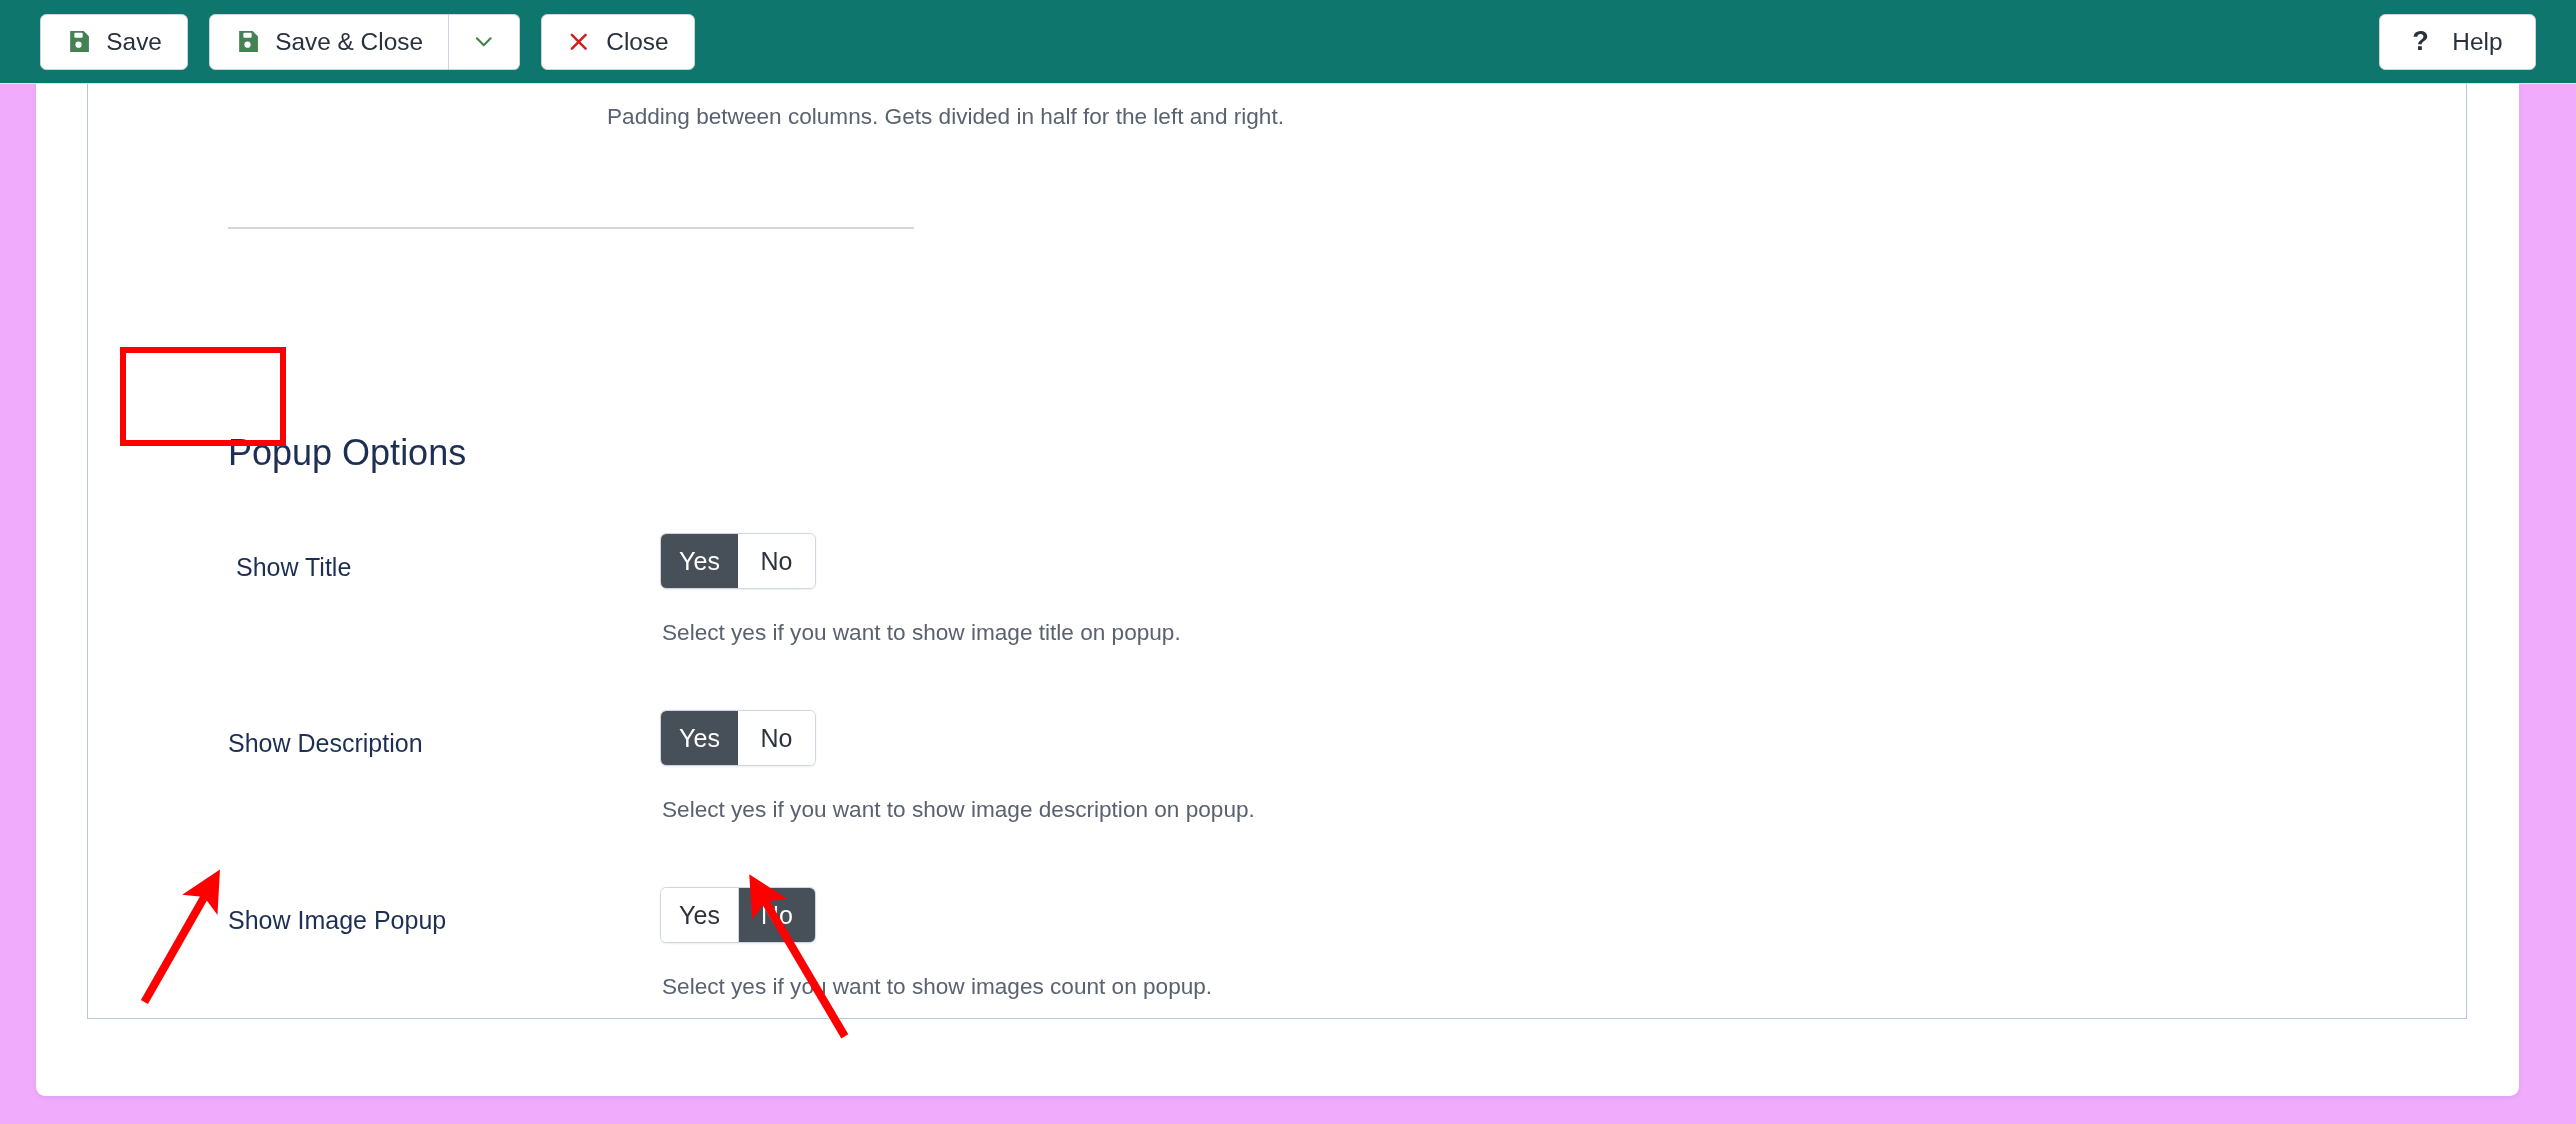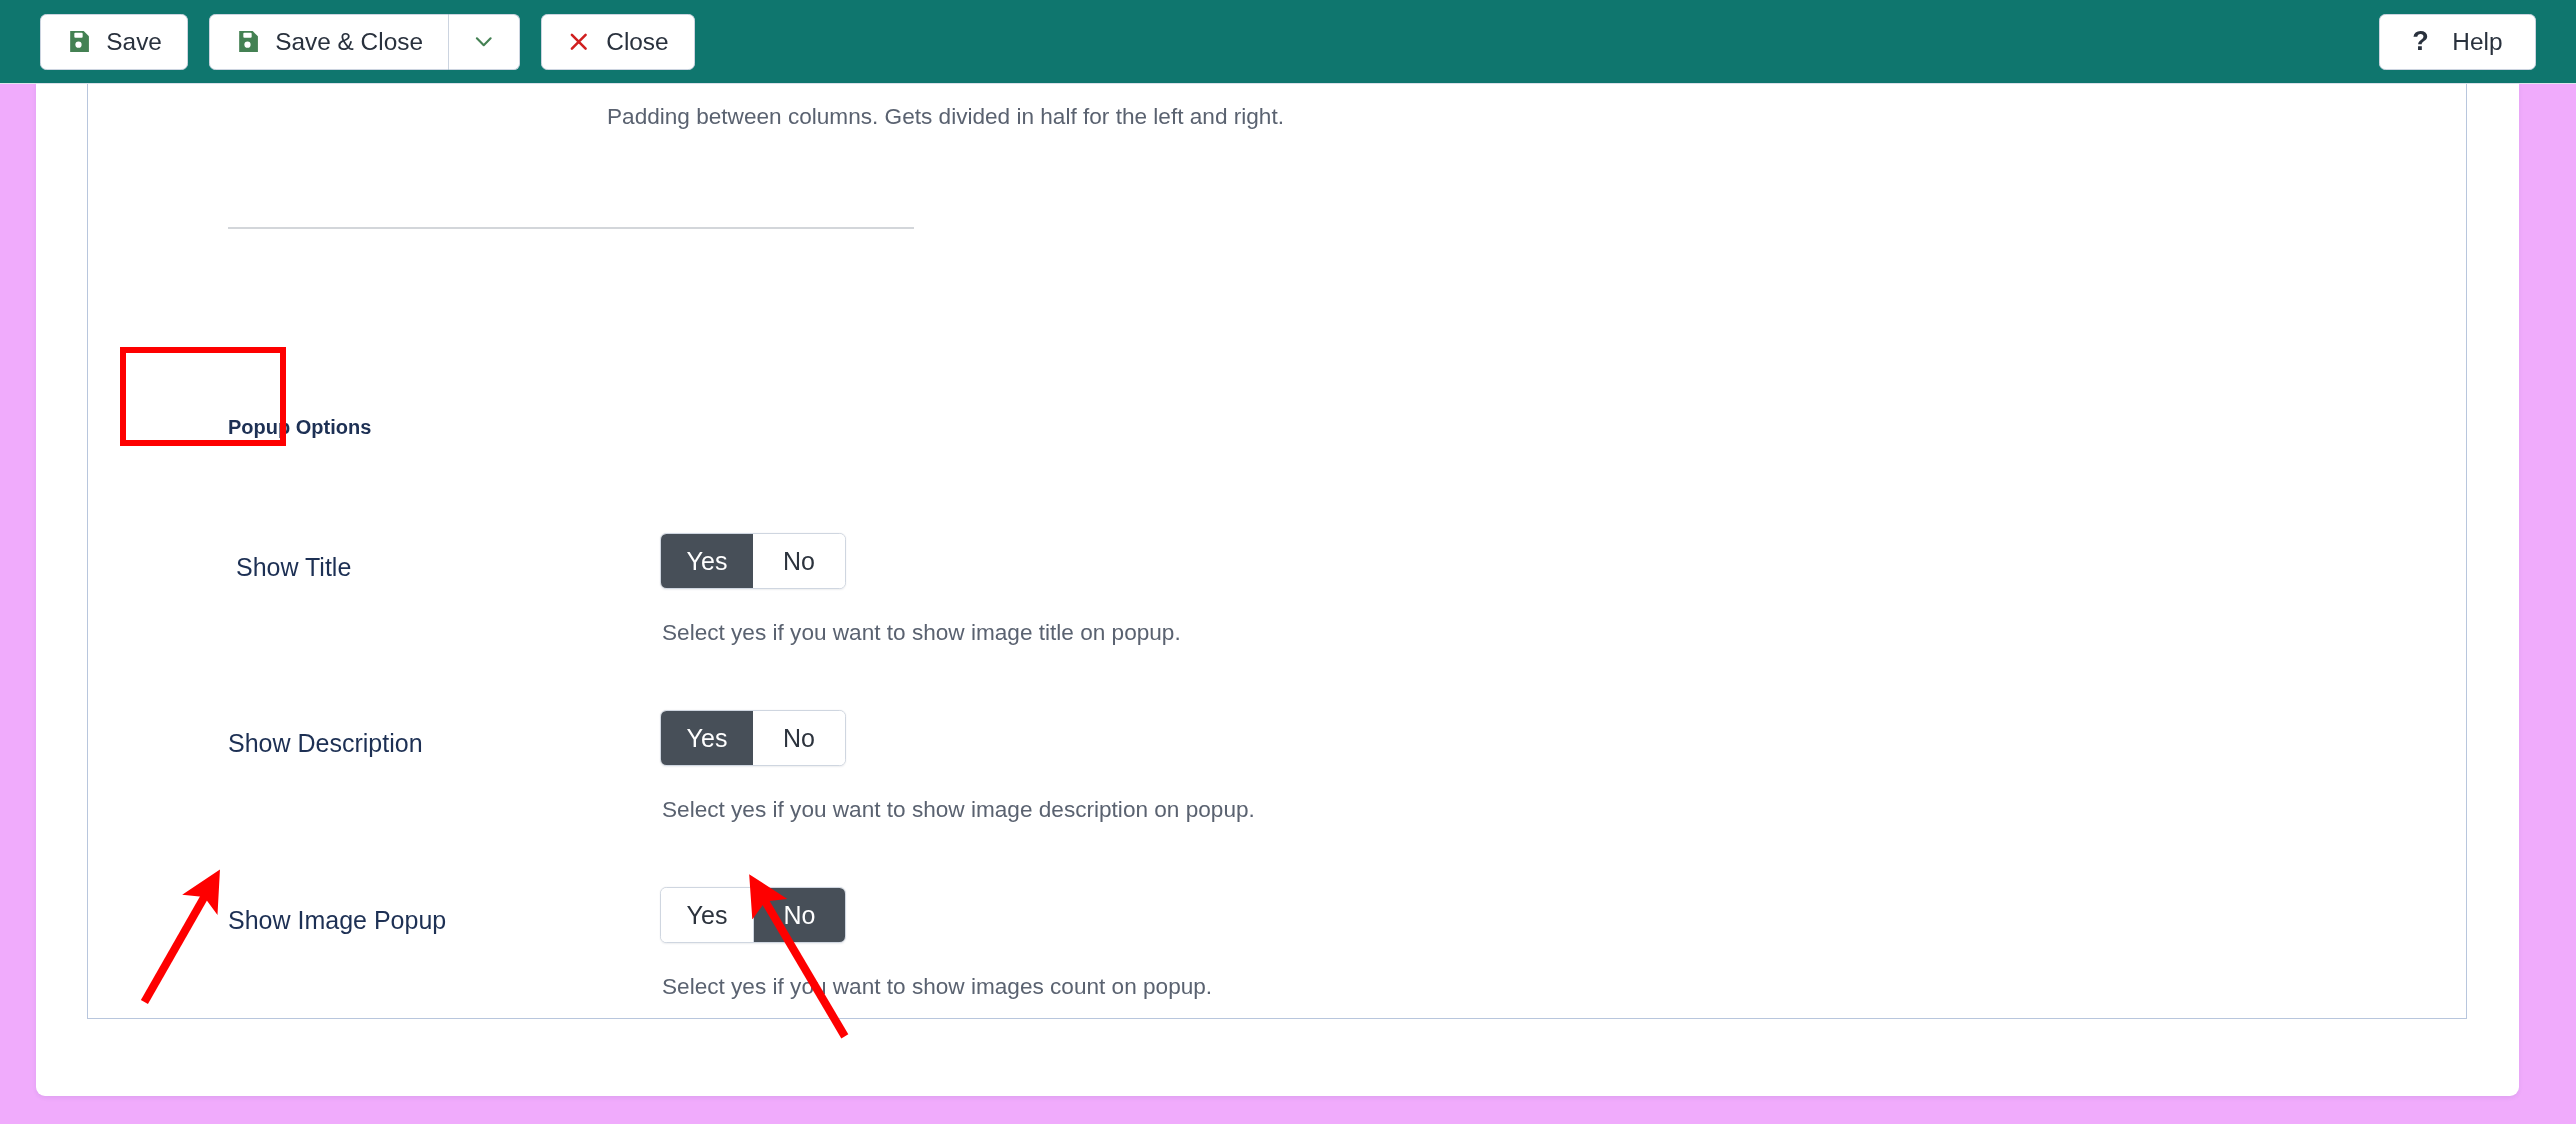--- a/index.html
+++ b/index.html
@@ -111,23 +111,23 @@
 
   .divider {
     position: absolute;
     left: 140px; top: 179px;
     width: 686px; height: 1.8px;
     background: #d3d6da;
   }
 
   .section-title {
     position: absolute;
-    left: 140px; top: 368px;
-    font-size: 20px;
-    font-weight: 700;
+    left: 140px; top: 384px;
+    font-size: 36px;
+    font-weight: 400;
     color: #1d3054;
     white-space: nowrap;
   }
 
   .row-label {
     position: absolute;
     font-size: 25px;
     color: #1d3054;
     white-space: nowrap;
   }
@@ -137,21 +137,21 @@
     position: absolute;
     display: flex;
     height: 56px;
     border-radius: 6.3px;
     overflow: hidden;
     border: 0.9px solid #cfd6e0;
     box-shadow: 0 0.9px 1.8px rgba(30,40,60,.08);
     background: #fff;
   }
   .toggle .opt {
-    width: 92px;
+    width: 77px;
     display: flex;
     align-items: center;
     justify-content: center;
     font-size: 25px;
     color: #2c333d;
     background: #ffffff;
     cursor: pointer;
     user-select: none;
   }
   .toggle .opt.active {

